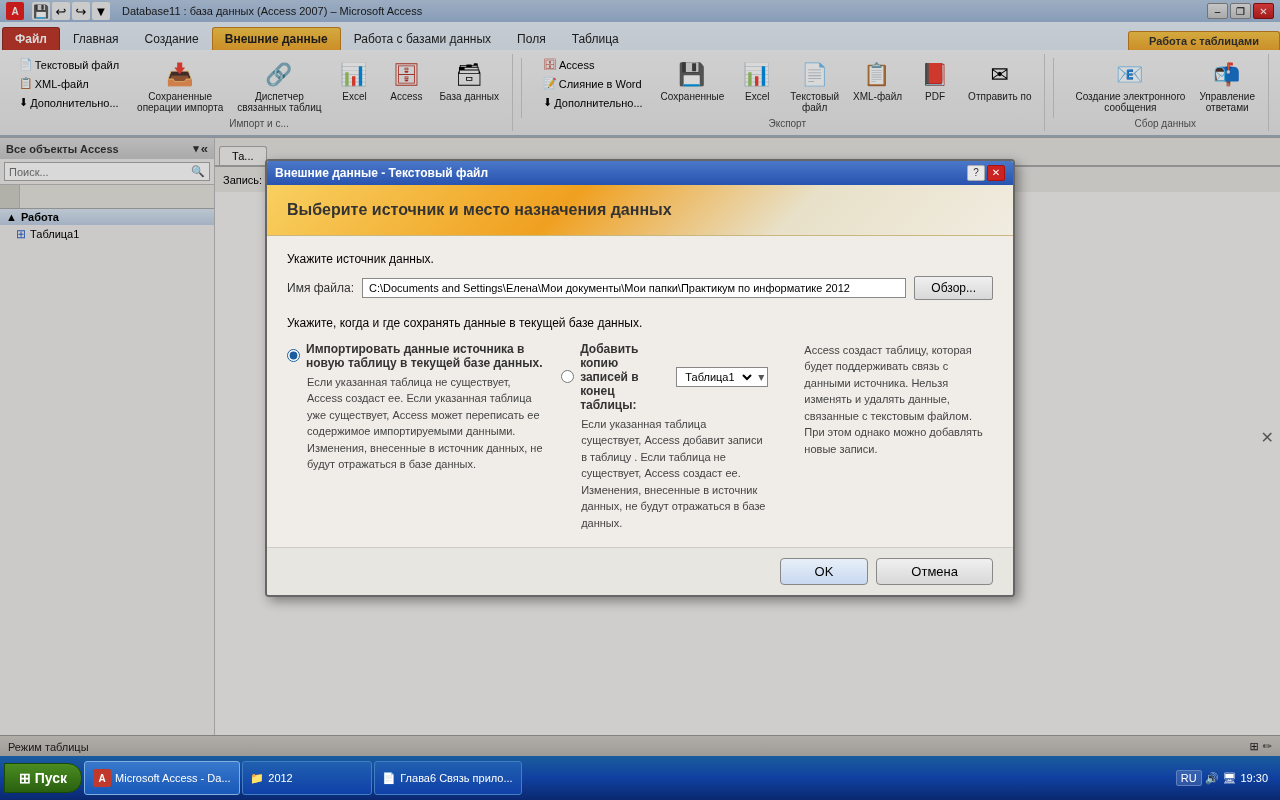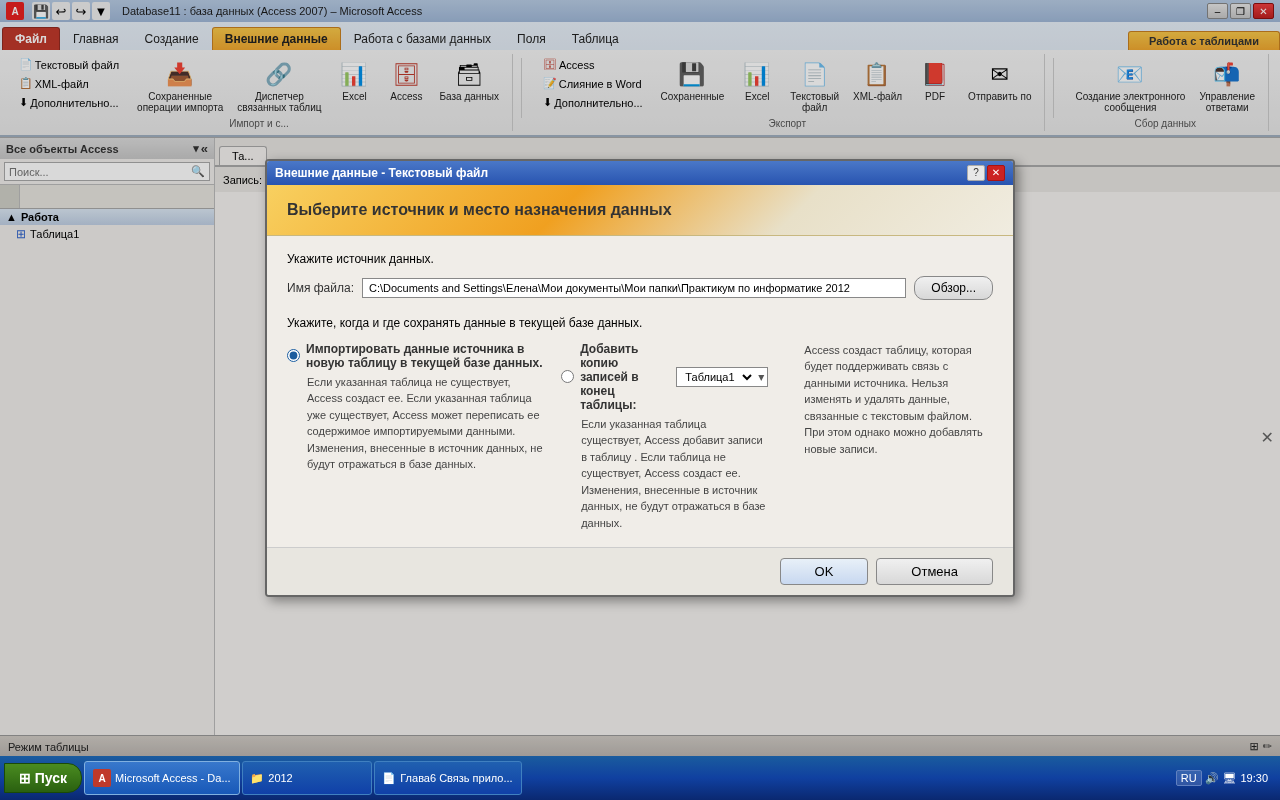--- a/index.html
+++ b/index.html
@@ -109,21 +109,21 @@
     .dialog-btn.close { background: #cc2222; color: white; border-color: #aa1111; }
 
     .dialog-header { background: linear-gradient(135deg, #f8d060 0%, #f0a020 40%, #e8e0c8 70%, #f0ece0 100%); padding: 16px 20px; border-bottom: 1px solid #c8b880; }
     .dialog-header-title { font-size: 16px; font-weight: bold; color: #333; }
 
     .dialog-body { padding: 16px 20px; background: #f0ede8; }
 
     .file-row { display: flex; align-items: center; gap: 8px; margin-bottom: 16px; }
     .file-label { font-size: 12px; color: #333; white-space: nowrap; }
     .file-input { flex: 1; border: 1px solid #888; padding: 3px 6px; font-size: 11px; background: white; }
-    .browse-btn { padding: 4px 16px; background: linear-gradient(to bottom, #f0f0f0, #d8d8d8); border: 1px solid #888; border-radius: 10px; cursor: pointer; font-size: 12px; white-space: nowrap; }
+    .browse-btn { padding: 4px 16px; background: linear-gradient(to bottom, #f0f0f0, #d8d8d8); border: 1px solid #888; border-radius: 2px; cursor: pointer; font-size: 12px; white-space: nowrap; }
 
     .radio-group { display: flex; flex-direction: row; gap: 16px; margin-top: 8px; }
     .radio-option { display: flex; flex-direction: column; gap: 4px; }
     .radio-label-row { display: flex; align-items: center; gap: 6px; }
     .radio-input { accent-color: #1a5c9e; }
     .radio-label { font-size: 12px; font-weight: bold; color: #333; }
     .radio-desc { font-size: 11px; color: #444; margin-left: 20px; line-height: 1.5; }
 
     .dropdown-inline { display: inline-flex; align-items: center; border: 1px solid #888; background: white; margin-left: 8px; }
     .dropdown-inline select { border: none; outline: none; font-size: 11px; padding: 2px 4px; background: transparent; }

